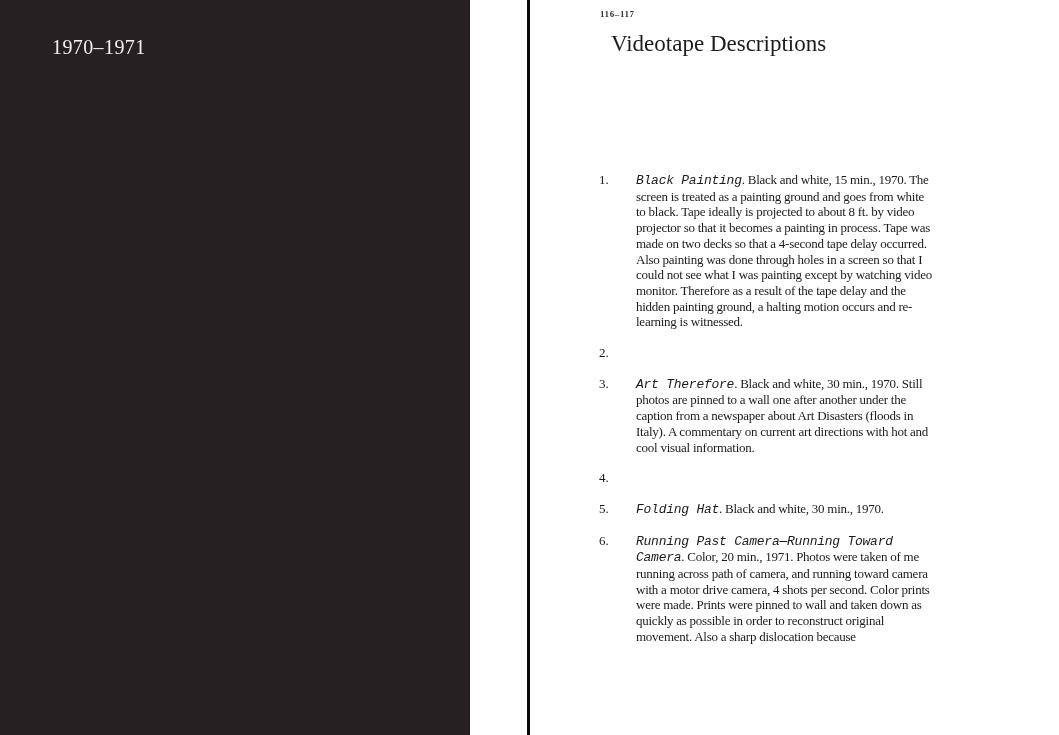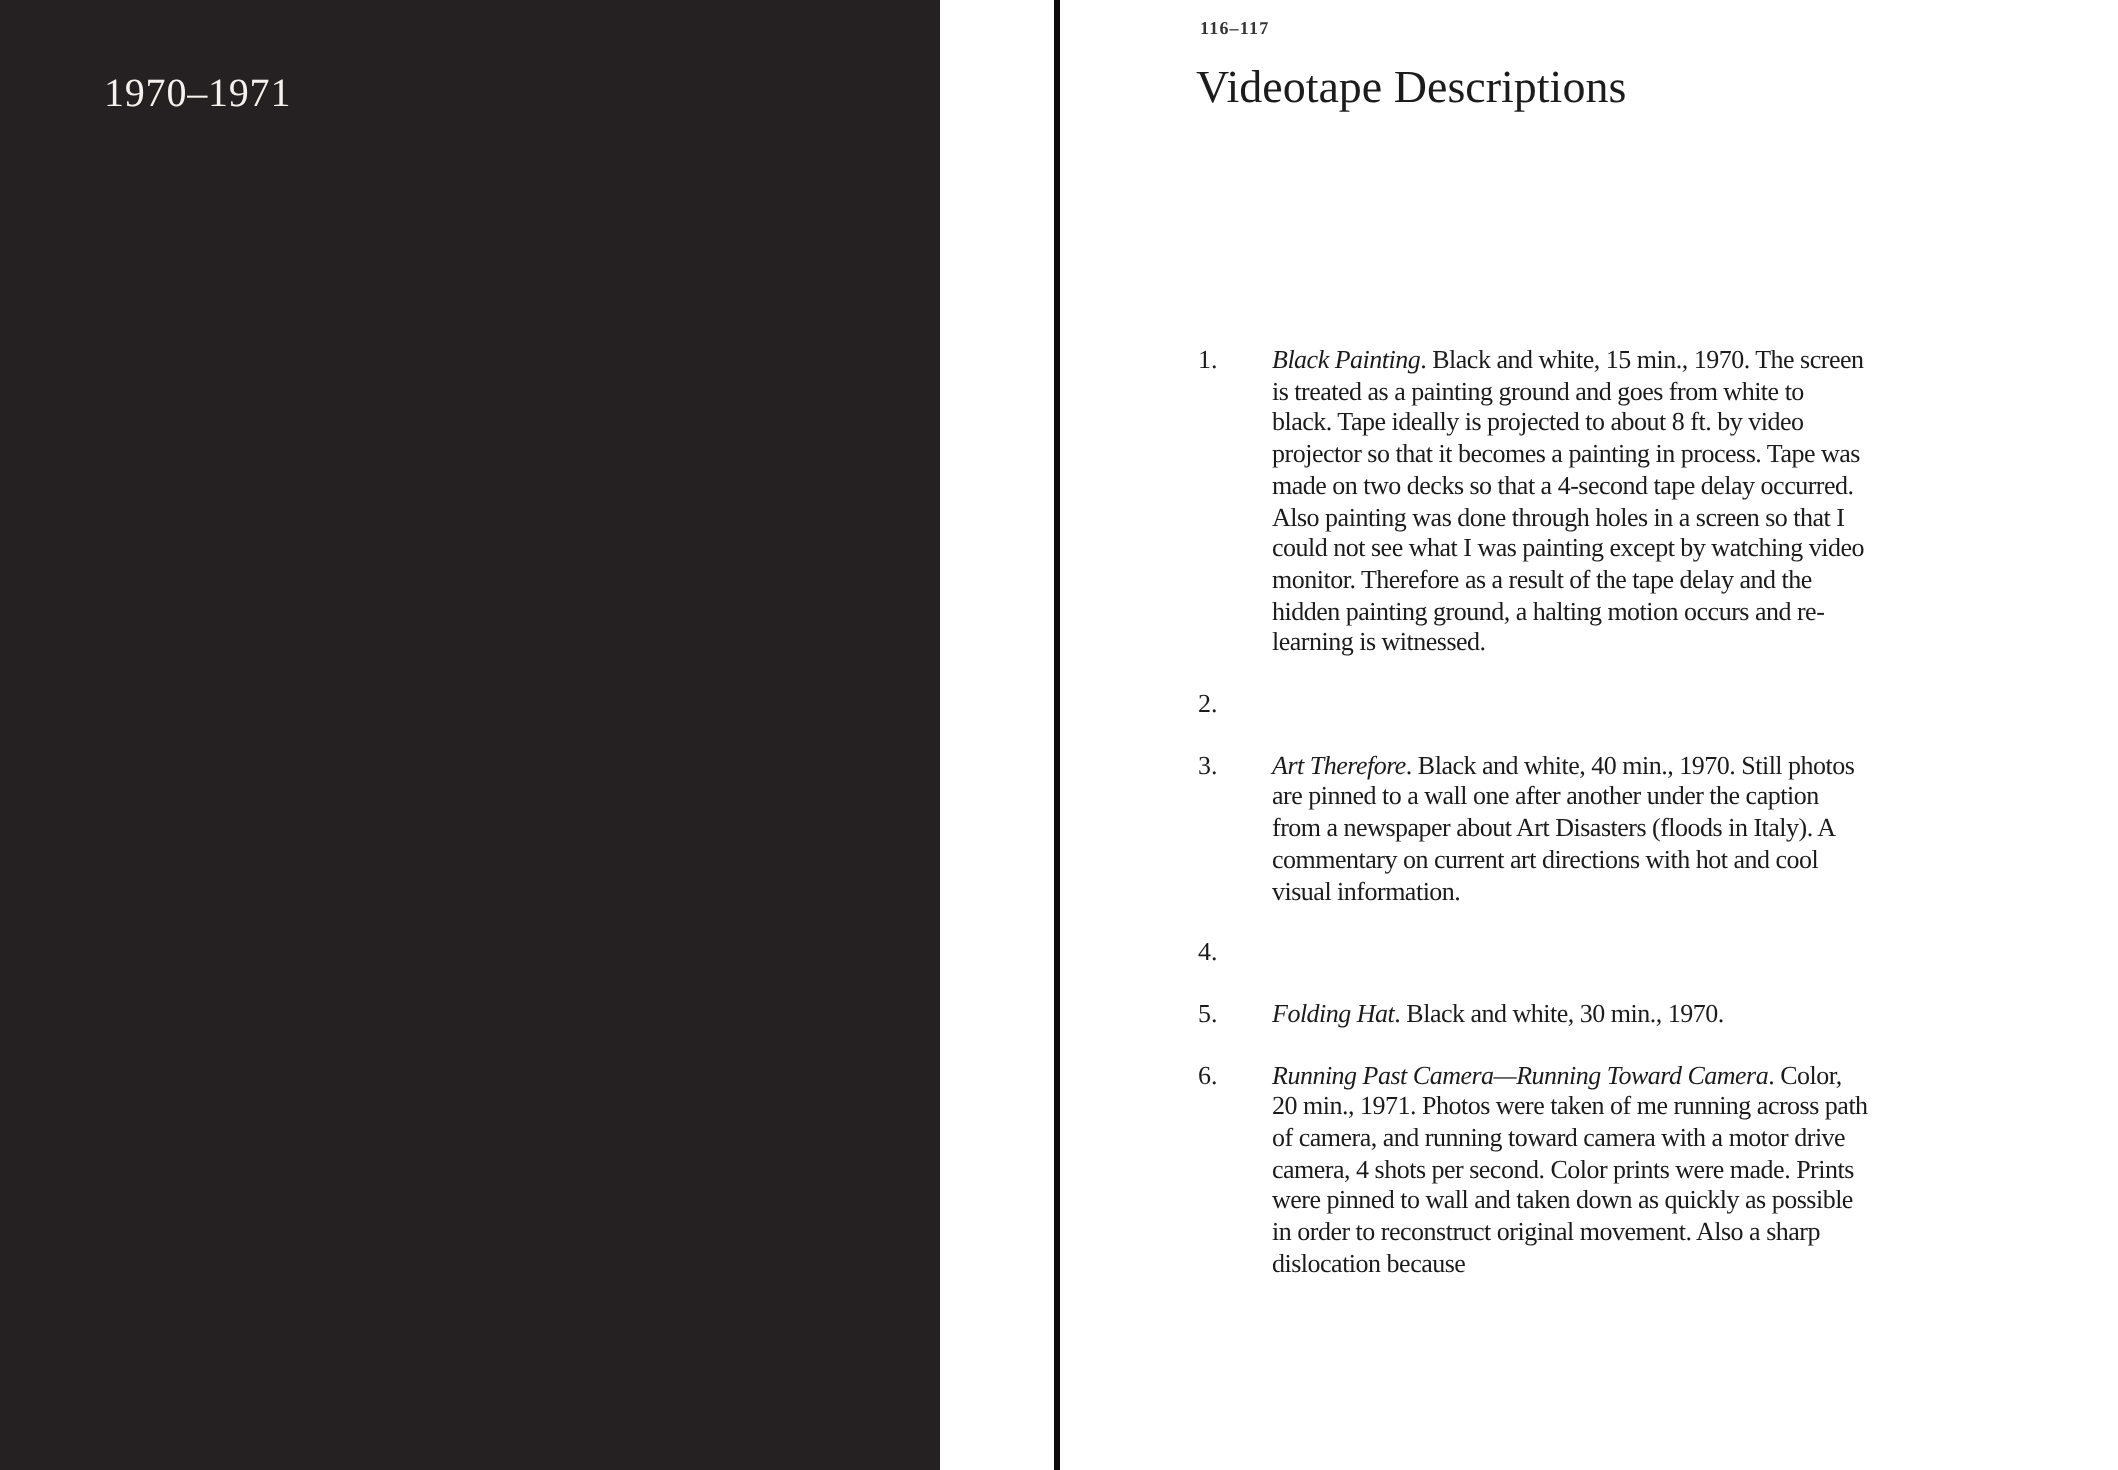--- a/index.html
+++ b/index.html
@@ -36,21 +36,21 @@
     background:var(--right-bg,#ffffff);
     color:var(--ink,#1b1b1b);
   }
   .folio{
     position:absolute;left:70px;top:9px;
     font-size:9px;letter-spacing:0.6px;
     color:#343434;
     font-weight:bold;
   }
   .heading{
-    position:absolute;left:68px;top:30px;
+    position:absolute;left:81px;top:30px;
     font-size:23px;line-height:28px;
     font-weight:normal;margin:0;
     color:#1c1c1c;
   }
   .list{
     position:absolute;left:69px;top:172px;
     width:345px;
   }
   .item{
     display:flex;
@@ -59,21 +59,21 @@
   .num{
     flex:0 0 37px;
     font-size:13px;line-height:15.7px;
   }
   .txt{
     width:298px;
     font-size:13px;line-height:15.7px;
     letter-spacing:-0.25px;
     text-align:left;
   }
-  .txt em{font-style:italic;}
+  .txt em{font-style:italic;font-family:Liberation Mono, monospace;}
 </style>
 </head>
 <body>
 
 <div id="spread" style="--left-bg: #252122; --spine: #0b090a; --right-bg: #ffffff; --ink: #1b1b1b; --left-ink: #f4f1ee;">
 
   <div class="left-page">
     <div class="left-title">1970–1971</div>
   </div>
 
@@ -88,21 +88,21 @@
     <span class="num">1.</span>
     <div class="txt"><em>Black Painting</em><span>. Black and white, 15 min., 1970. The screen is treated as a painting ground and goes from white to black. Tape ideally is projected to about 8 ft. by video projector so that it becomes a painting in process. Tape was made on two decks so that a 4-second tape delay occurred. Also painting was done through holes in a screen so that I could not see what I was painting except by watching video monitor. Therefore as a result of the tape delay and the hidden painting ground, a halting motion occurs and re-learning is witnessed.</span></div>
   </div>
 
   <div class="item">
     <span class="num">2.</span>
   </div>
 
   <div class="item">
     <span class="num">3.</span>
-    <div class="txt"><em>Art Therefore</em><span>. Black and white, 40 min., 1970. Still photos are pinned to a wall one after another under the caption from a newspaper about Art Disasters (floods in Italy). A commentary on current art directions with hot and cool visual information.</span></div>
+    <div class="txt"><em>Art Therefore</em><span>. Black and white, 30 min., 1970. Still photos are pinned to a wall one after another under the caption from a newspaper about Art Disasters (floods in Italy). A commentary on current art directions with hot and cool visual information.</span></div>
   </div>
 
   <div class="item">
     <span class="num">4.</span>
   </div>
 
   <div class="item">
     <span class="num">5.</span>
     <div class="txt"><em>Folding Hat</em><span>. Black and white, 30 min., 1970.</span></div>
   </div>

